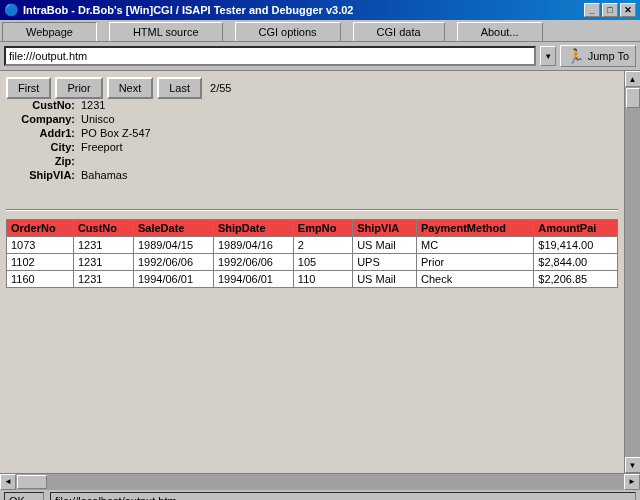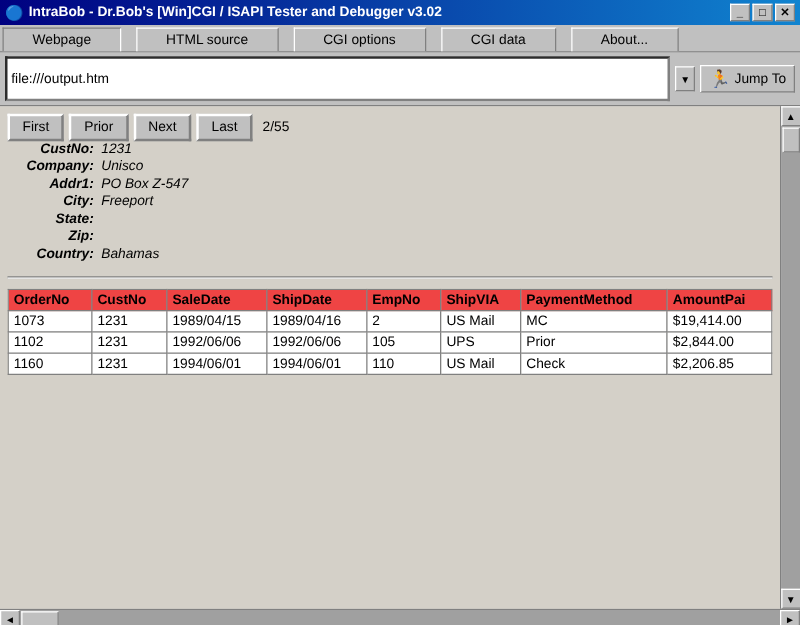--- a/index.html
+++ b/index.html
@@ -74,21 +74,21 @@
     .address-bar {
       display: flex;
       align-items: center;
       background: #c0c0c0;
       padding: 3px 4px;
       gap: 4px;
       border-bottom: 1px solid #808080;
     }
     .address-input {
       flex: 1;
-      height: 36px;
+      height: 20px;
       border: 2px inset #808080;
       background: white;
       font-size: 11px;
       padding: 0 3px;
       font-family: 'MS Sans Serif', Arial, sans-serif;
     }
     .address-dropdown {
       width: 16px;
       height: 20px;
       background: #c0c0c0;
@@ -147,22 +147,21 @@
       font-family: 'MS Sans Serif', Arial, sans-serif;
       min-width: 40px;
     }
     .record-count {
       font-size: 11px;
       margin-left: 4px;
     }
 
     
     .field-section {
-      margin-bottom: 12px;
-      font-style: italic;
+      margin-bottom: 28px;
     }
     .field-row {
       display: flex;
       margin-bottom: 2px;
       align-items: baseline;
     }
     .field-label {
       text-align: right;
       width: 75px;
       padding-right: 6px;
@@ -351,29 +350,25 @@
       </div>
       <div class="field-row">
         <span class="field-label">Addr1:</span>
         <span class="field-value">PO Box Z-547</span>
       </div>
       <div class="field-row">
         <span class="field-label">City:</span>
         <span class="field-value">Freeport</span>
       </div>
       <div class="field-row">
-        <span class="field-label">State:</span>
-        <span class="field-value"></span>
-      </div>
-      <div class="field-row">
         <span class="field-label">Zip:</span>
         <span class="field-value"></span>
       </div>
       <div class="field-row">
-        <span class="field-label">Country:</span>
+        <span class="field-label">ShipVIA:</span>
         <span class="field-value">Bahamas</span>
       </div>
     </div>
 
     <div class="divider"></div>
 
     <div class="table-wrapper">
       <table class="data-table">
         <thead>
           <tr>

